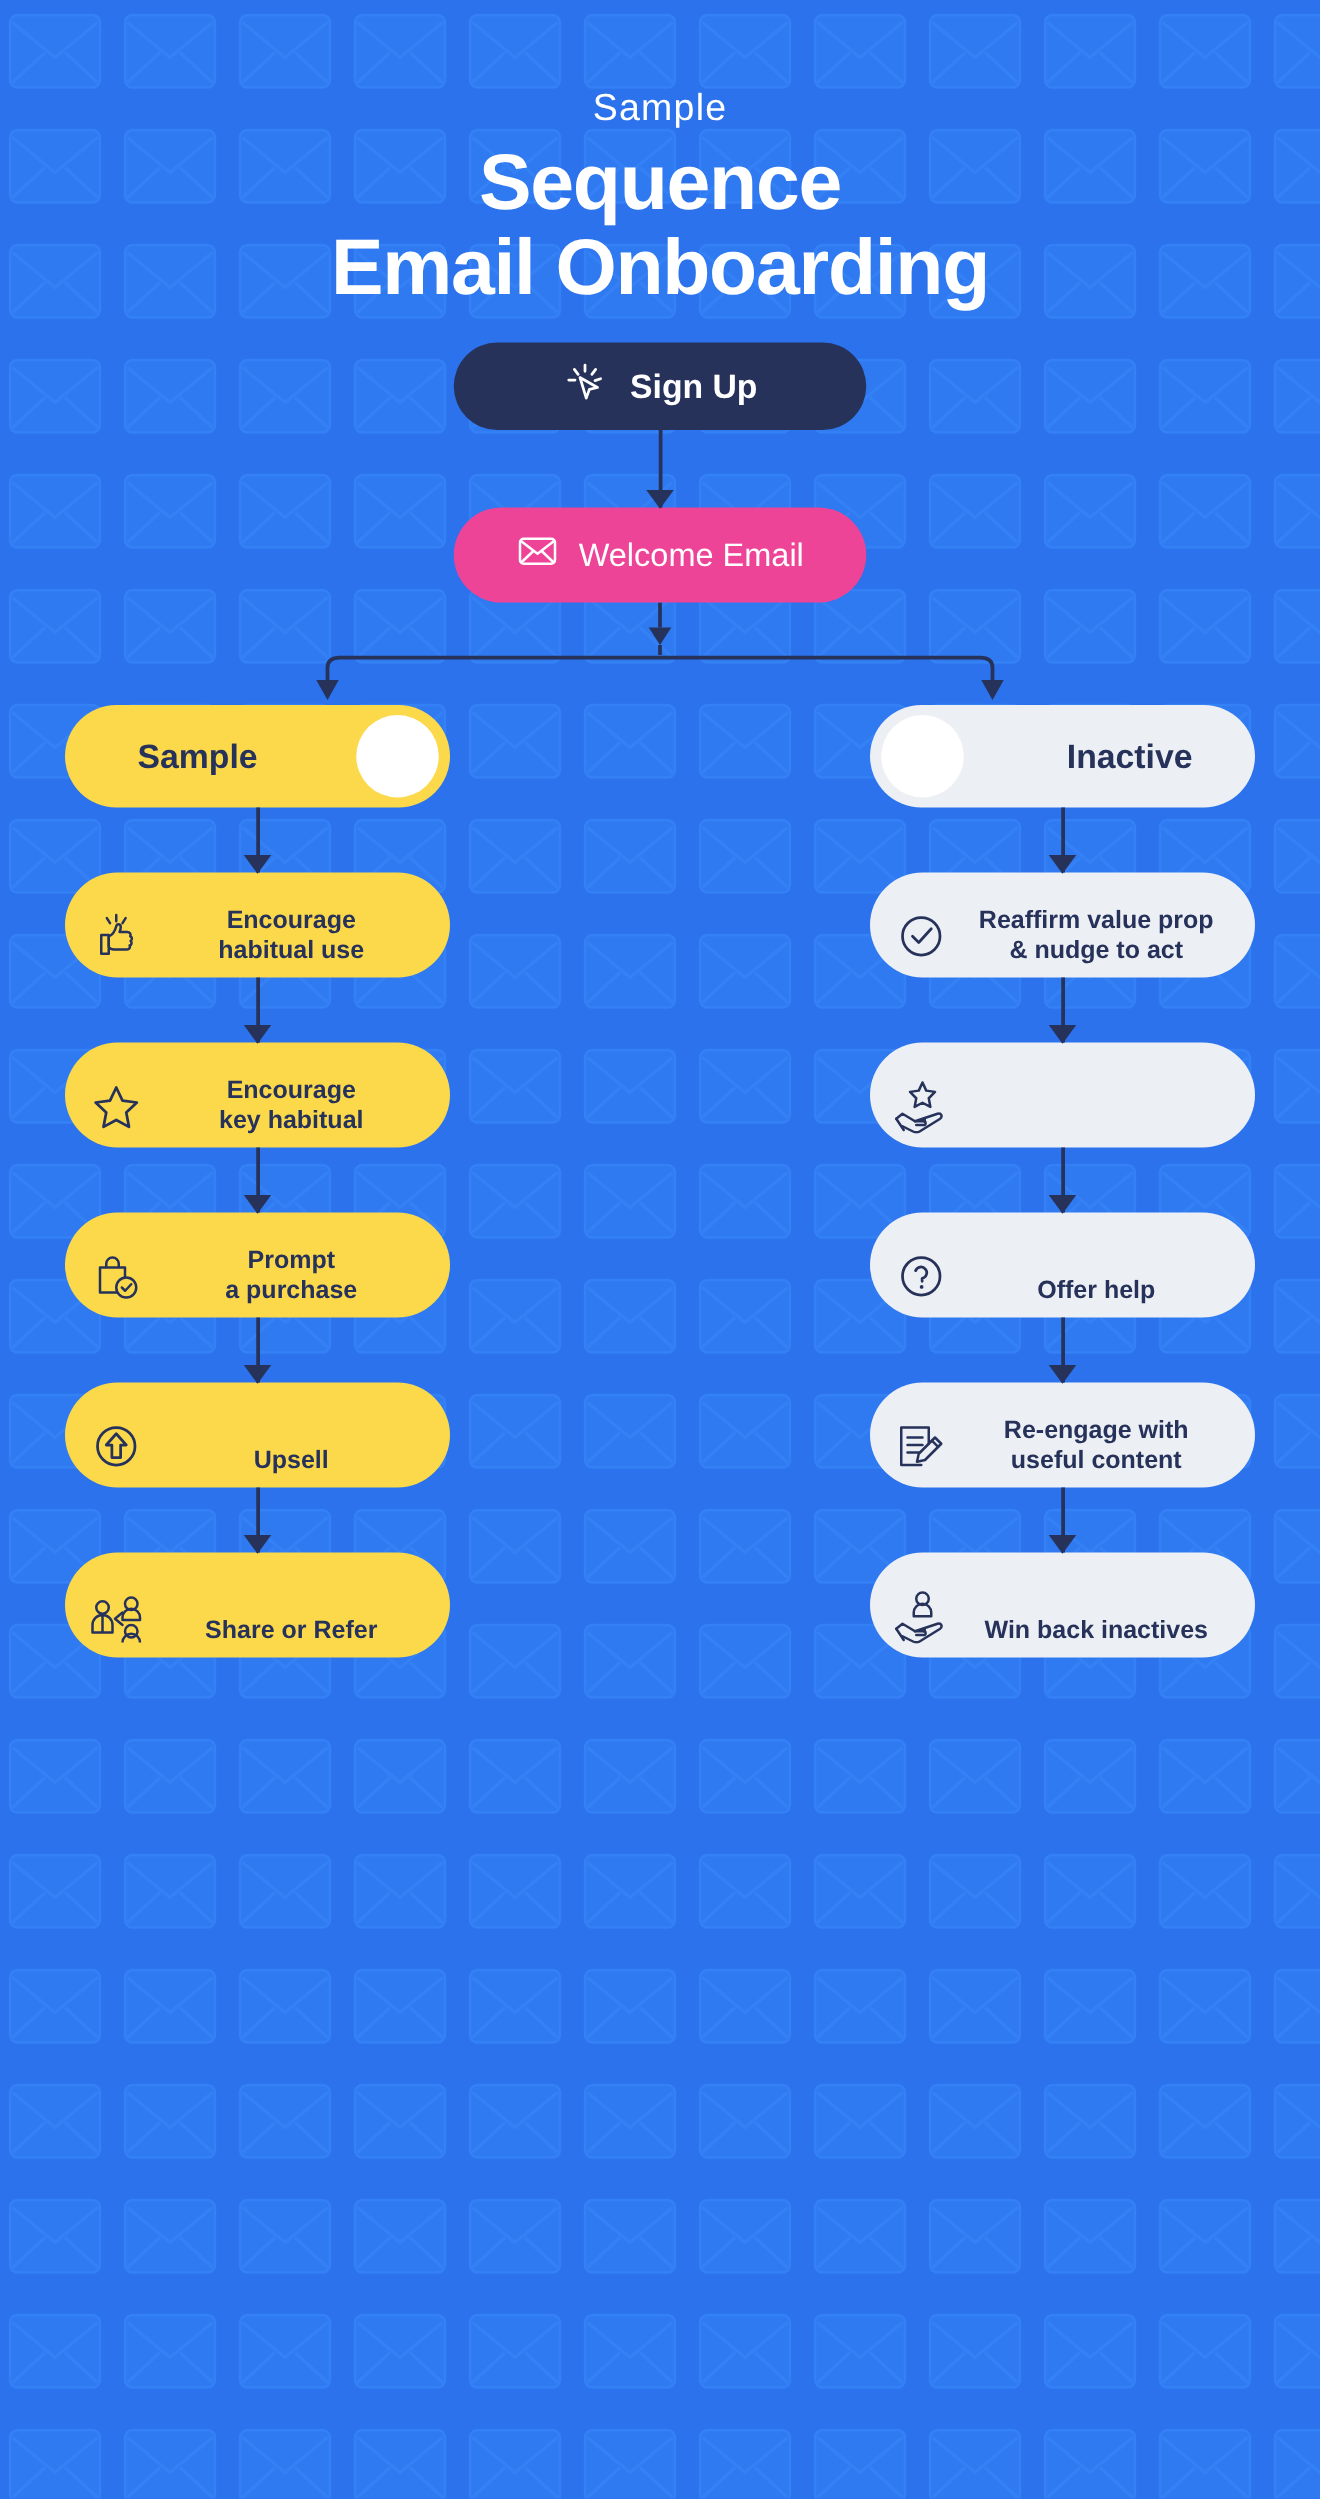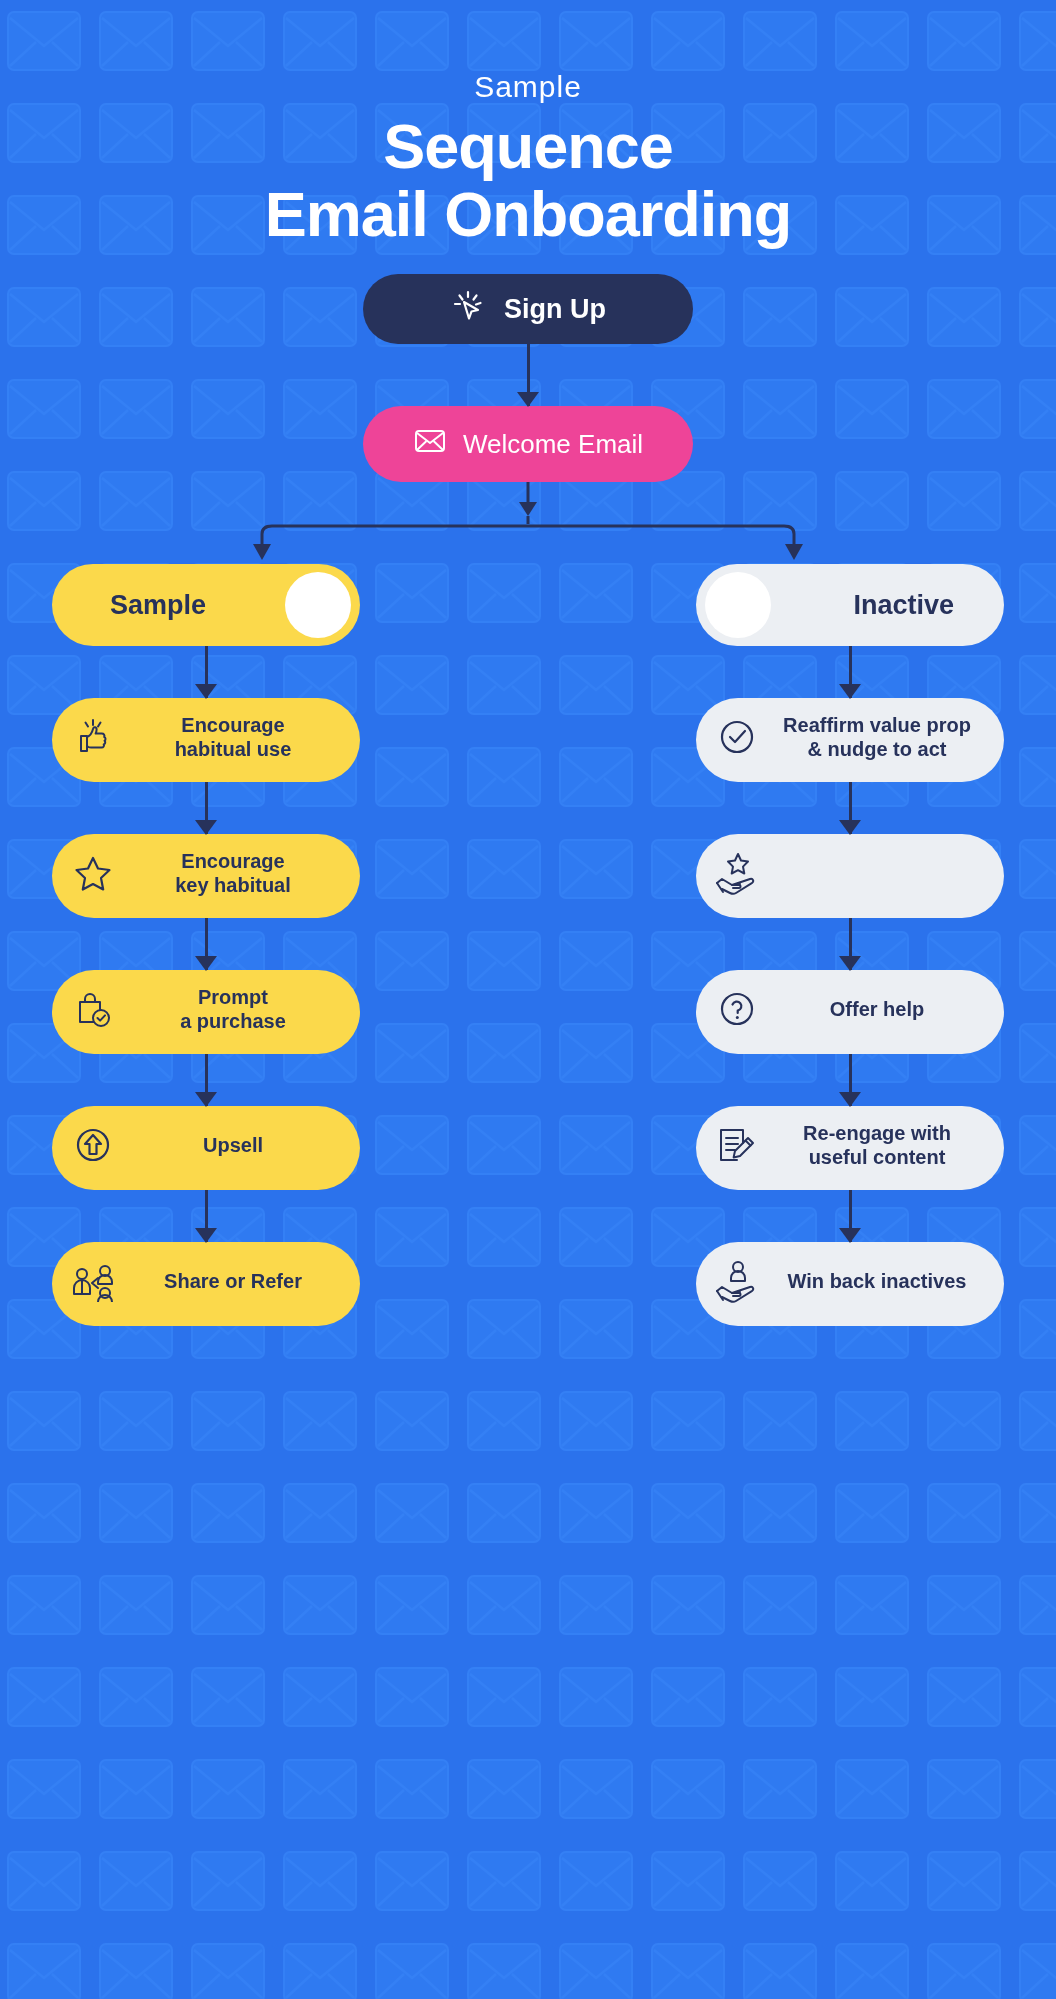--- a/index.html
+++ b/index.html
@@ -147,21 +147,21 @@
   }
   .toggle.active .knob{right:9px;}
   .toggle.inactive .knob{left:9px;}
 
   
   .step{
     width:308px;
     min-height:84px;
     border-radius:999px;
     display:flex;
-    align-items:center;
+    align-items:flex-end;
     box-sizing:border-box;
     padding:4px 16px 10px 18px;
     gap:12px;
   }
   .step.yellow{background:#FBD94B;}
   .step.white{background:#ECEFF3;}
   .step .ico{
     flex:0 0 46px;
     height:46px;
     display:flex;align-items:center;justify-content:center;

